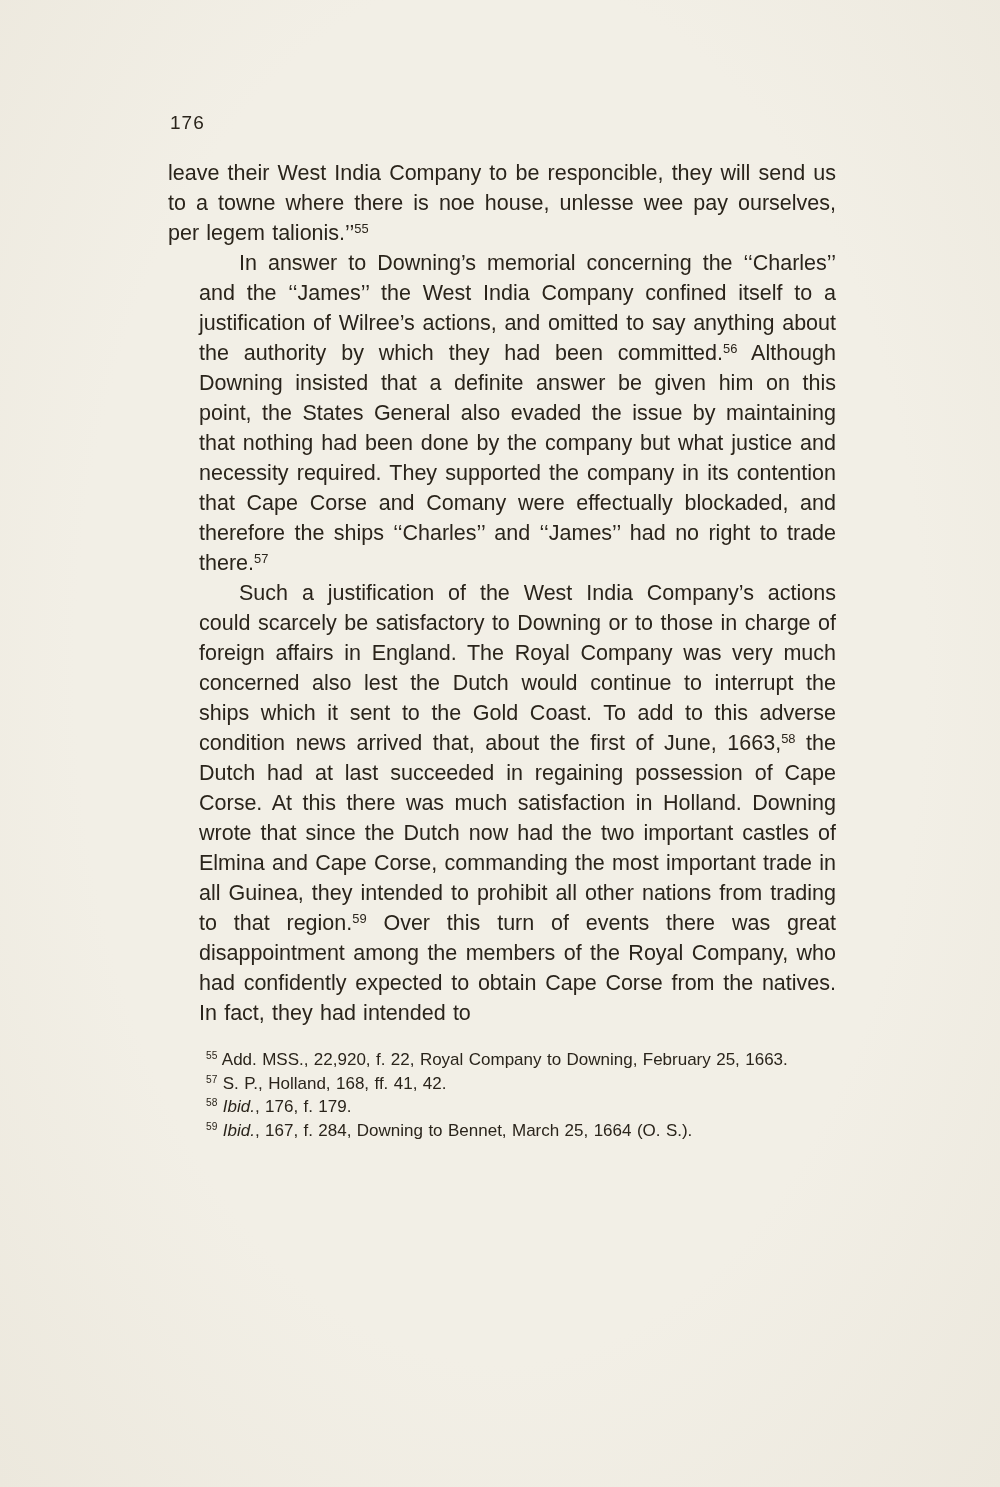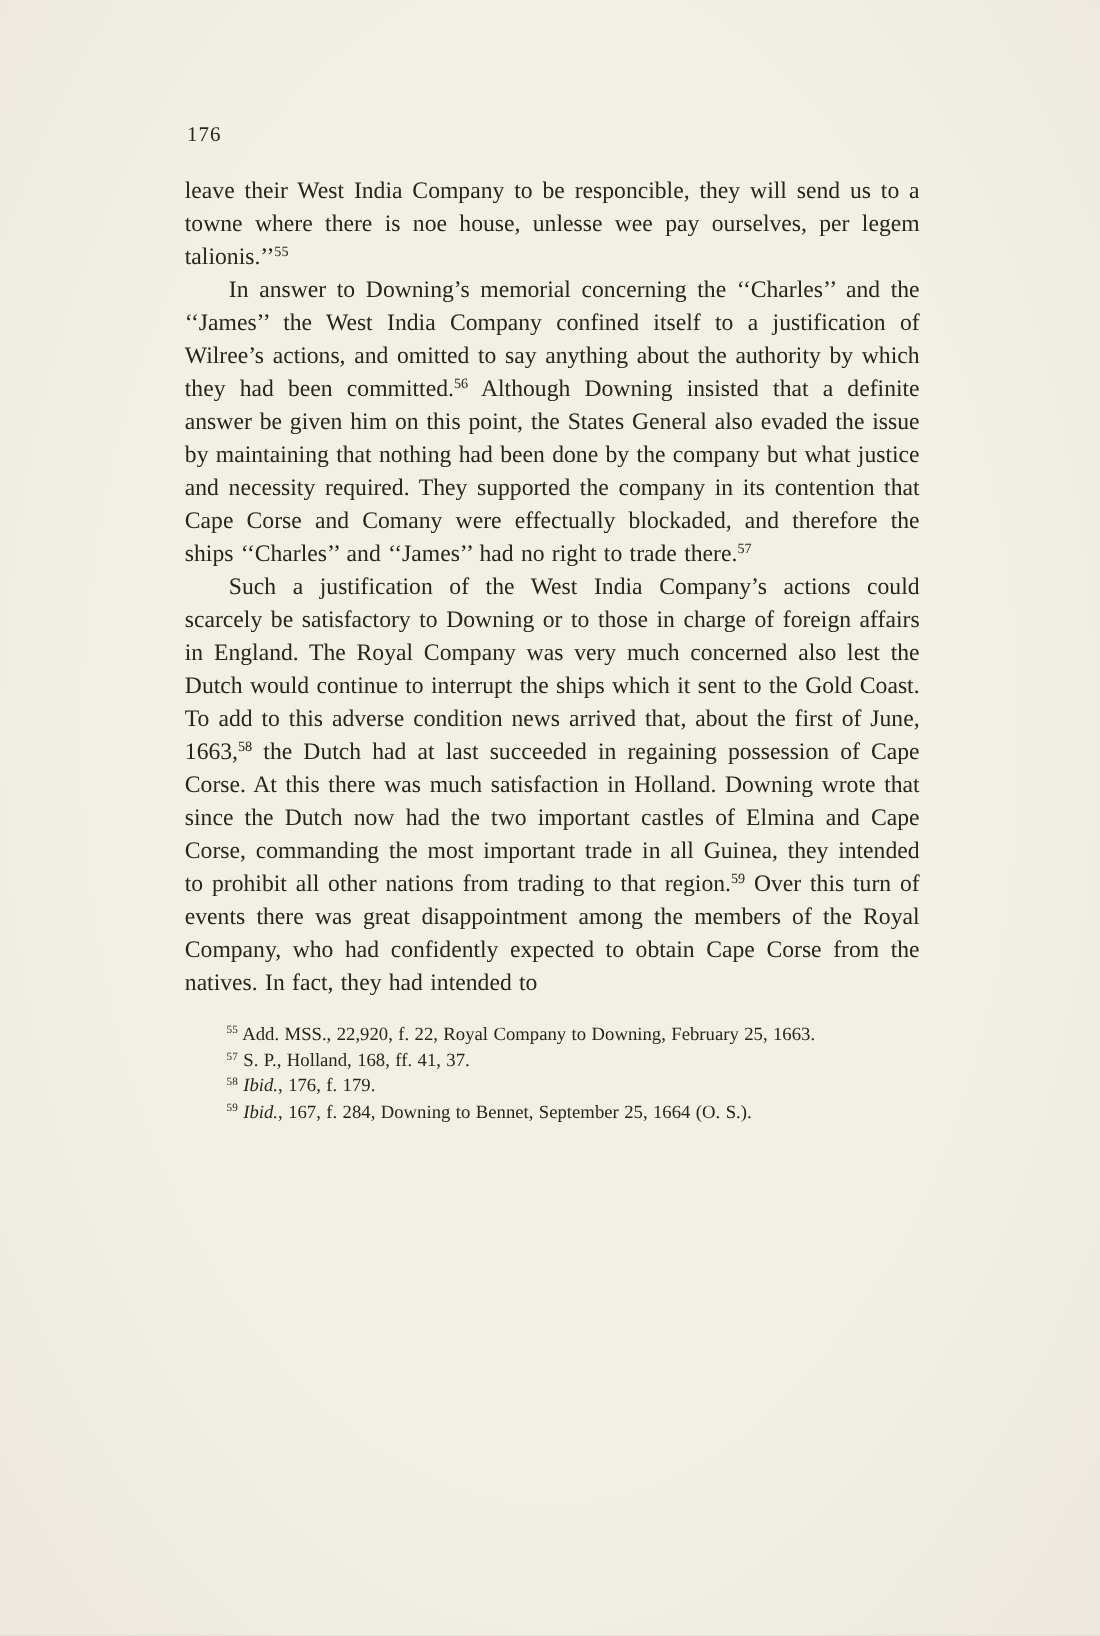--- a/index.html
+++ b/index.html
@@ -4,21 +4,21 @@
 <style>
   * { margin: 0; padding: 0; box-sizing: border-box; }
   html, body { background: #dedbd2; }
   .page {
     position: relative;
     width: 1000px;
     height: 1487px;
     margin: 0 auto;
     background: radial-gradient(ellipse at 50% 45%, #f2efe6 60%, #ece8dd 100%);
     color: #2a241b;
-    font-family: Liberation Serif, serif;
+    font-family: Liberation Sans, sans-serif;
     overflow: hidden;
   }
   .content {
     position: absolute;
     left: 168px;
     top: 112px;
     width: 668px;
   }
   .running-head {
     position: relative;
@@ -38,21 +38,21 @@
     font-variant: small-caps;
     font-size: 20px;
     letter-spacing: 2.5px;
   }
   .body-text p.para {
     font-size: 21.5px;
     line-height: 30px;
     text-align: justify;
     word-spacing: 0.06em;
   }
-  .body-text p.para.indent { text-indent: 40px; }
+  .body-text p.para.indent { text-indent: 40px; margin-left: 31px; }
   sup {
     font-size: 0.6em;
     line-height: 0;
     vertical-align: 0.55em;
     letter-spacing: 0;
   }
   .footnotes {
     margin-top: 20px;
   }
   .footnotes p.footnote {
@@ -75,19 +75,19 @@
     </header>
 
     <main class="body-text">
         <p class="para"><span>leave their West India Company to be responcible, they will send us to a towne where there is noe house, unlesse wee pay ourselves, per legem talionis.’’</span><sup>55</sup></p>
         <p class="para indent"><span>In answer to Downing’s memorial concerning the ‘‘Charles’’ and the ‘‘James’’ the West India Company confined itself to a justification of Wilree’s actions, and omitted to say anything about the authority by which they had been committed.</span><sup>56</sup><span>  Although Downing insisted that a definite answer be given him on this point, the States General also evaded the issue by maintaining that nothing had been done by the company but what justice and necessity required.  They supported the company in its contention that Cape Corse and Comany were effectually blockaded, and therefore the ships ‘‘Charles’’ and ‘‘James’’ had no right to trade there.</span><sup>57</sup></p>
         <p class="para indent"><span>Such a justification of the West India Company’s actions could scarcely be satisfactory to Downing or to those in charge of foreign affairs in England.  The Royal Company was very much concerned also lest the Dutch would continue to interrupt the ships which it sent to the Gold Coast.  To add to this adverse condition news arrived that, about the first of June, 1663,</span><sup>58</sup><span> the Dutch had at last succeeded in regaining possession of Cape Corse.  At this there was much satisfaction in Holland.  Downing wrote that since the Dutch now had the two important castles of Elmina and Cape Corse, commanding the most important trade in all Guinea, they intended to prohibit all other nations from trading to that region.</span><sup>59</sup><span>  Over this turn of events there was great disappointment among the members of the Royal Company, who had confidently expected to obtain Cape Corse from the natives.  In fact, they had intended to</span></p>
       </main>
 
     <section class="footnotes">
         <p class="footnote"><sup>55</sup><span> Add. MSS., 22,920, f. 22, Royal Company to Downing, February 25, 1663.</span></p>
-        <p class="footnote"><sup>57</sup><span> S. P., Holland, 168, ff. 41, 37.</span></p>
+        <p class="footnote"><sup>57</sup><span> S. P., Holland, 168, ff. 41, 42.</span></p>
         <p class="footnote"><sup>58</sup><span> </span><em>Ibid.</em><span>, 176, f. 179.</span></p>
-        <p class="footnote"><sup>59</sup><span> </span><em>Ibid.</em><span>, 167, f. 284, Downing to Bennet, September 25, 1664 (O. S.).</span></p>
+        <p class="footnote"><sup>59</sup><span> </span><em>Ibid.</em><span>, 167, f. 284, Downing to Bennet, March 25, 1664 (O. S.).</span></p>
       </section>
 
   </div>
 </div>
 
 </body></html>

